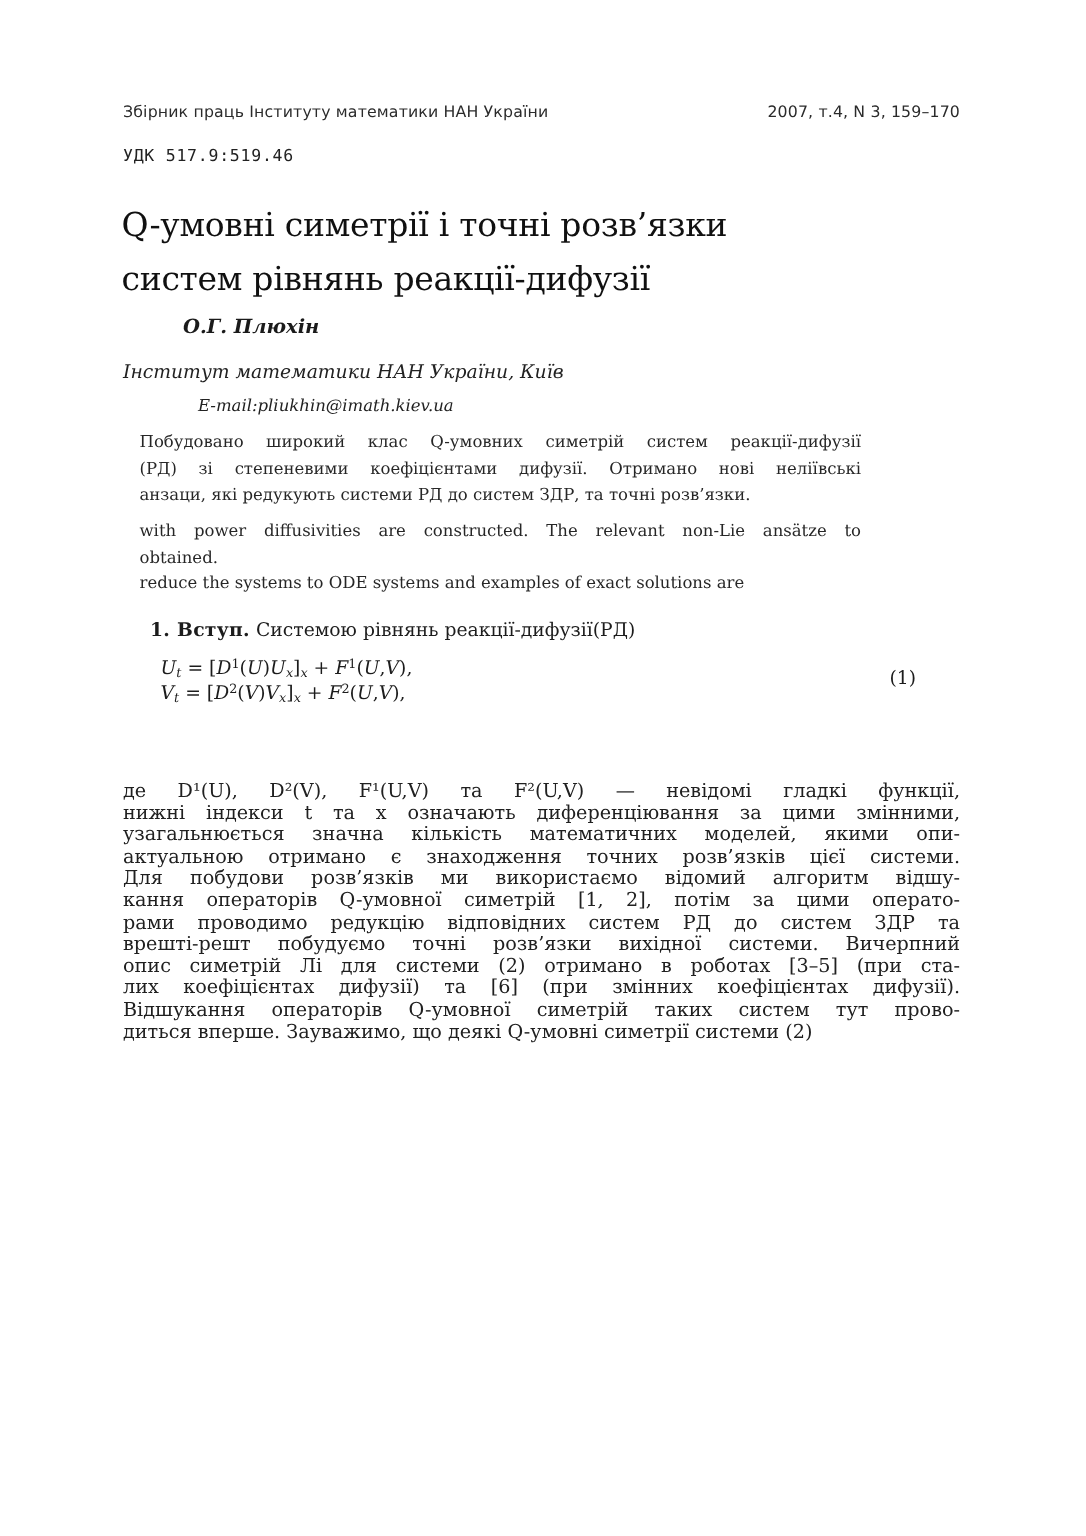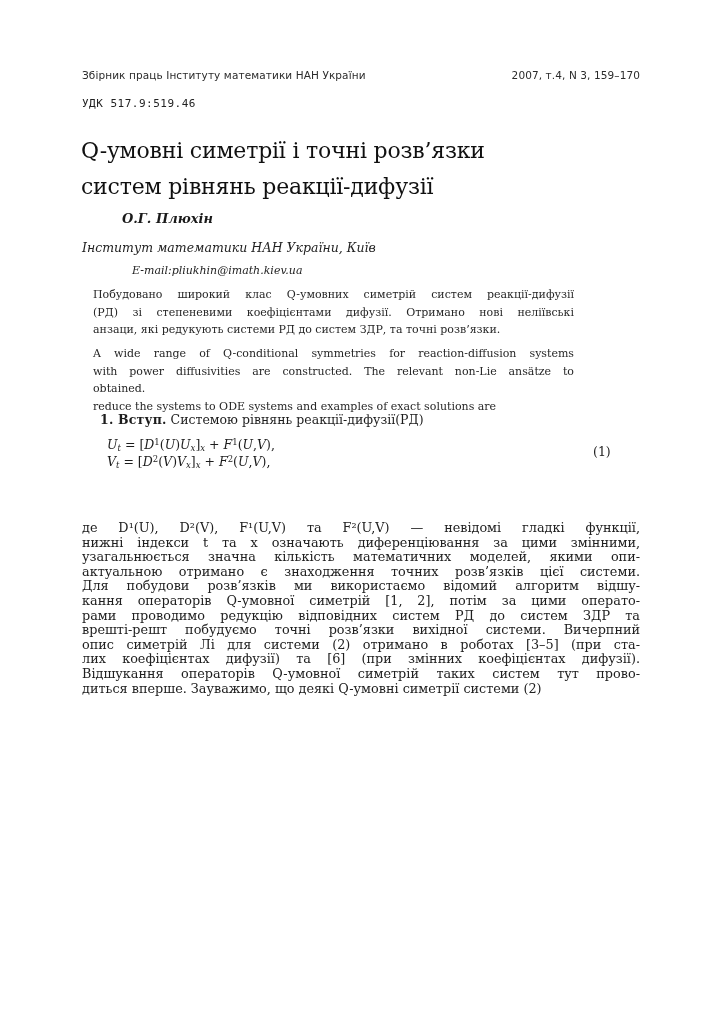--- a/index.html
+++ b/index.html
@@ -67,21 +67,20 @@
 
 <div class="abs email">E-mail:pliukhin@imath.kiev.ua</div>
 
 <div class="abs abstract abstract-ua">
     <div class="jline">Побудовано широкий клас Q-умовних симетрій систем реакції-дифузії</div>
     <div class="jline">(РД) зі степеневими коефіцієнтами дифузії. Отримано нові неліївські</div>
     <div class="jline">анзаци, які редукують системи РД до систем ЗДР, та точні розв’язки.</div>
   </div>
 
 <div class="abs abstract abstract-en">
-    <div class="jline">A wide range of Q-conditional symmetries for reaction-diffusion systems</div>
     <div class="jline">with power diffusivities are constructed. The relevant non-Lie ansätze to</div>
     <div class="jline">obtained.</div>
     <div class="jline">reduce the systems to ODE systems and examples of exact solutions are</div>
   </div>
 
 <div class="abs section-heading">
   <b>1. Вступ.</b><span> Системою рівнянь реакції-дифузії(РД)</span>
 </div>
 
 <div class="abs equation-block">

